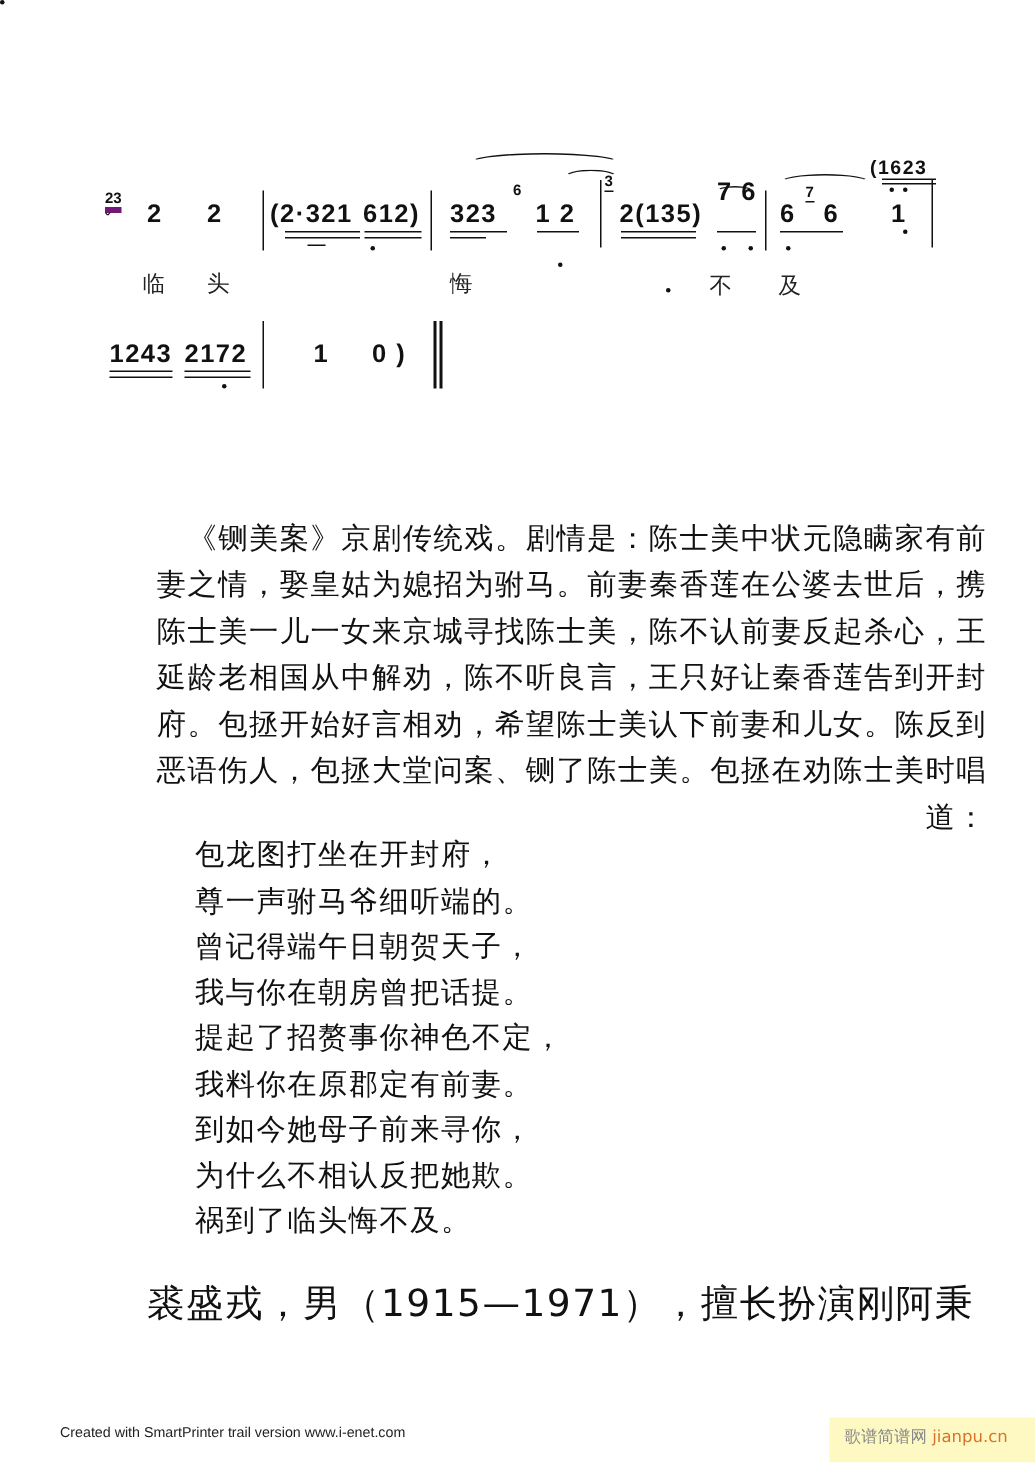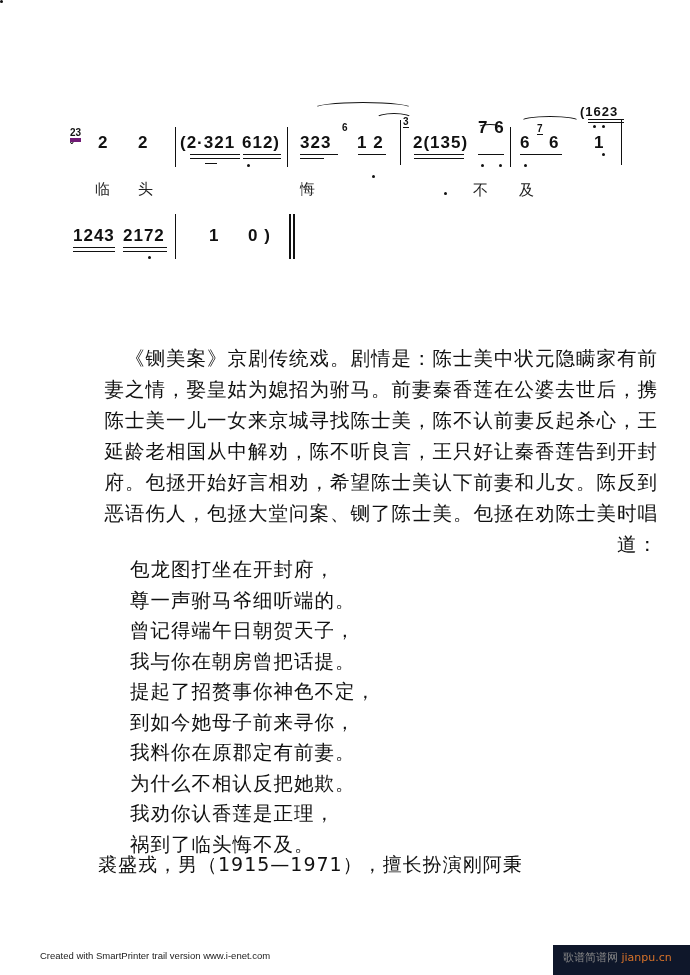--- a/index.html
+++ b/index.html
@@ -14,23 +14,23 @@
   .ul2 { position: absolute; height: 0; border-top: 1.5px solid #111; }
   .bar { position: absolute; width: 0; border-left: 1.5px solid #111; }
   .dot { position: absolute; width: 3px; height: 3px; background: #111; border-radius: 50%; }
   .slur { position: absolute; border: 1.5px solid #111; border-bottom: none; border-left-color: transparent; border-right-color: transparent; border-radius: 50% 50% 0 0; }
   .lyric { position: absolute; font-family: "DejaVu Sans", sans-serif; font-size: 15px; color: #222; }
   
   .prose { position: absolute; left: 98px; width: 560px; font-family: "DejaVu Sans", sans-serif; font-size: 19.5px; line-height: 31px; color: #111; letter-spacing: 1px; }
   .prose p { margin: 0; }
   .poem { position: absolute; left: 130px; font-family: "DejaVu Sans", sans-serif; font-size: 19.5px; line-height: 30.5px; color: #111; letter-spacing: 1px; }
   .poem div { white-space: nowrap; }
-  .bio { position: absolute; left: 98px; top: 852px; font-family: "DejaVu Sans", sans-serif; font-size: 19px; color: #111; letter-spacing: 1px; white-space: nowrap; }
+  .bio { position: absolute; left: 98px; top: 852px; font-family: "DejaVu Sans", sans-serif; font-size: 25px; color: #111; letter-spacing: 1px; white-space: nowrap; }
   .footer-left { position: absolute; left: 40px; top: 950px; font-family: "Liberation Sans", sans-serif; font-size: 9.5px; color: #222; }
-  .footer-right { position: absolute; left: 553px; top: 945px; width: 137px; height: 30px; background: #0f172a; font-family: "DejaVu Sans", sans-serif; font-size: 11px; color: #888; padding: 5px 0 0 10px; box-sizing: border-box; white-space: nowrap; }
+  .footer-right { position: absolute; left: 553px; top: 945px; width: 137px; height: 30px; background: #fef9c3; font-family: "DejaVu Sans", sans-serif; font-size: 11px; color: #888; padding: 5px 0 0 10px; box-sizing: border-box; white-space: nowrap; }
   .footer-right .domain { color: #d9732a; }
 </style>
 </head>
 <body>
 
 <div>
   <span class="grace" style="left:70px;top:128px;border-bottom:4px solid #701a75;line-height:10px;">23</span>
   <span class="abs" style="left:70px;top:141px;font-size:10px;font-weight:bold;font-family:'Liberation Sans',sans-serif;">ˇ</span>
 
   <span class="note" style="left:98px;top:133px;">2</span>
@@ -127,24 +127,23 @@
   <p style="margin-left:-40px;">恶语伤人，包拯大堂问案、铡了陈士美。包拯在劝陈士美时唱</p>
   <p style="margin-left:-40px;">道：</p>
 </div>
 
 <div class="poem" style="top:555px;">
   <div>包龙图打坐在开封府，</div>
   <div>尊一声驸马爷细听端的。</div>
   <div>曾记得端午日朝贺天子，</div>
   <div>我与你在朝房曾把话提。</div>
   <div>提起了招赘事你神色不定，</div>
+  <div>我料你在原郡定有前妻。</div>
   <div>到如今她母子前来寻你，</div>
-  <div>我料你在原郡定有前妻。</div>
   <div>为什么不相认反把她欺。</div>
-  <div>我劝你认香莲是正理，</div>
   <div>祸到了临头悔不及。</div>
 </div>
 
 <div class="bio">裘盛戎，男（1915—1971），擅长扮演刚阿秉</div>
 
 <div class="footer-left">Created with SmartPrinter trail version www.i-enet.com</div>
 <div class="footer-right">
   <span>歌谱简谱网</span>
   <span class="domain">jianpu.cn</span>
 </div>

